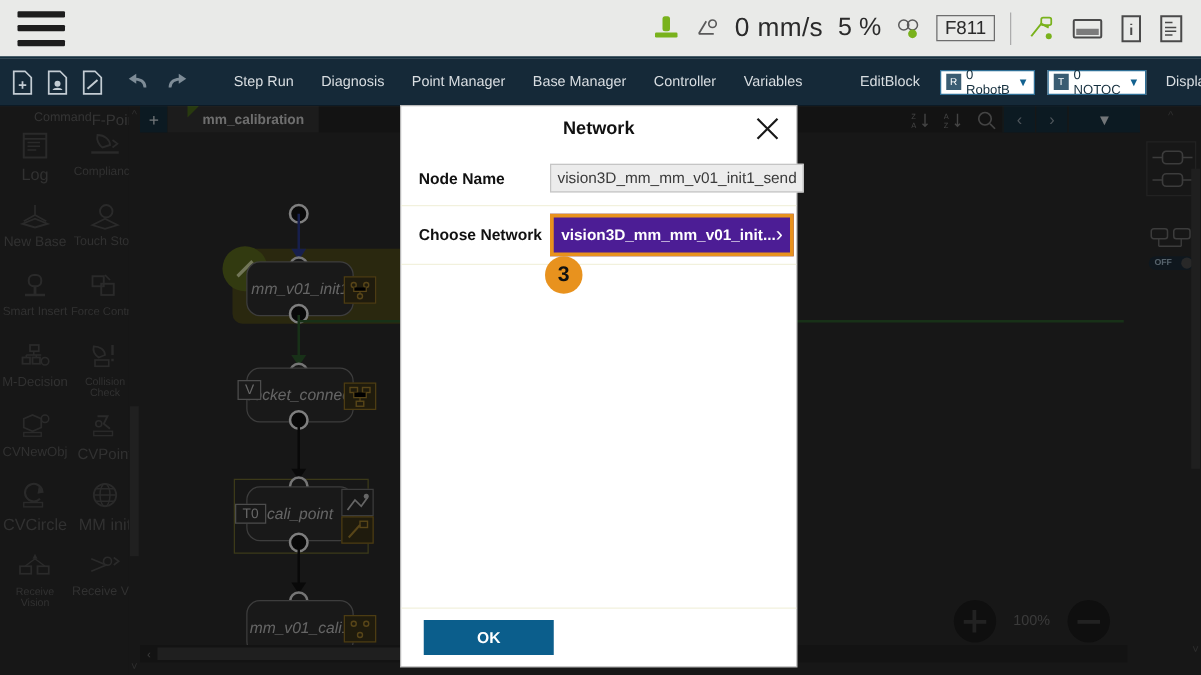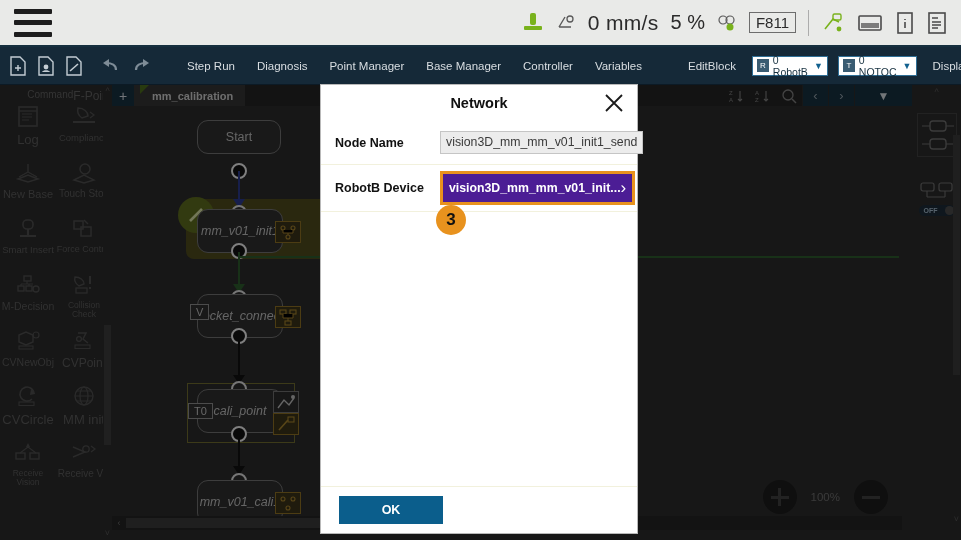--- a/index.html
+++ b/index.html
@@ -70,21 +70,21 @@
   
   .canvas {
     position:absolute; left:112px; top:85px; width:800px; height:455px;
     background:#2b2b2b;
   }
   .tabbar { height:21px; background:#242424; display:flex; align-items:stretch; }
   .tab-plus { width:22px; background:#16303f; color:#cfd6dc; font-size:14px;
      display:flex;align-items:center;justify-content:center; cursor:pointer; }
   .tab {
      display:flex; align-items:center; background:#333; color:#c9c9c9;
-     font-size:11px; font-weight:bold; padding:0 12px 0 6px; position:relative;
+     font-size:11px; font-weight:bold; padding:0 12px 0 16px; position:relative;
      cursor:pointer;
   }
   .tab .corner { width:0;height:0;border-left:9px solid #4a6b1d;
      border-bottom:9px solid transparent; margin-right:3px; align-self:flex-start;}
   .tabbar-right { margin-left:auto; display:flex; align-items:stretch; }
   .tbr-ico { width:26px; display:flex;align-items:center;justify-content:center;
      color:#7d7d7d; font-size:11px; cursor:pointer; }
   .tbr-nav { width:26px; background:#16303f; color:#8f9ba5; display:flex;
      align-items:center;justify-content:center;font-size:13px; cursor:pointer;
      border-left:1px solid #2b2b2b;}
@@ -493,23 +493,20 @@
         <svg width="36" height="36" viewBox="0 0 36 36">
             <path d="M12 24 L24 12" stroke="#cfd8a0" stroke-width="2.6"></path>
           </svg>
       </div>
       <div style="position:absolute;left:262px;top:91px;width:36px;height:36px;border-radius:50%;background:#5c6a1e;">
         <svg width="36" height="36" viewBox="0 0 36 36">
             <path d="M12 12 L24 24 M24 12 L12 24" stroke="#e4ead0" stroke-width="2.6"></path>
           </svg>
       </div>
 
-      <div class="node" style="left:85px; top:14px; width:84px; height:34px; font-style:normal;">
-        <span>Start</span>
-      </div>
       <div class="port filled" style="left:127px; top:57px;"></div>
 
       <div class="edge" style="left:127px; top:65px; height:32px; background:#2b3a8a;"></div>
       <div class="arrow" style="left:127px; top:93px; border-top:9px solid #2b3a8a;"></div>
 
       <div class="port" style="left:127px; top:99px;"></div>
       <div class="node" style="left:85px; top:103px; width:86px; height:44px; padding:0 8px;">
         <span>mm_v01_init1</span>
       </div>
       <div class="badge-ico" style="left:163px; top:115px;">
@@ -629,21 +626,21 @@
           </svg>
       </span>
     </div>
 
     <div class="dlg-row">
       <span class="dlg-lbl">Node Name</span>
       <span class="dlg-input">vision3D_mm_mm_v01_init1_send</span>
     </div>
 
     <div class="dlg-row">
-      <span class="dlg-lbl">RobotB Device</span>
+      <span class="dlg-lbl">Choose Network</span>
       <span class="dlg-btn">
         <span>vision3D_mm_mm_v01_init...</span>
         <span style="font-size:17px;font-weight:normal">›</span>
       </span>
     </div>
 
     <div class="dlg-body"></div>
 
     <div class="dlg-foot">
       <span class="ok-btn">OK</span>

